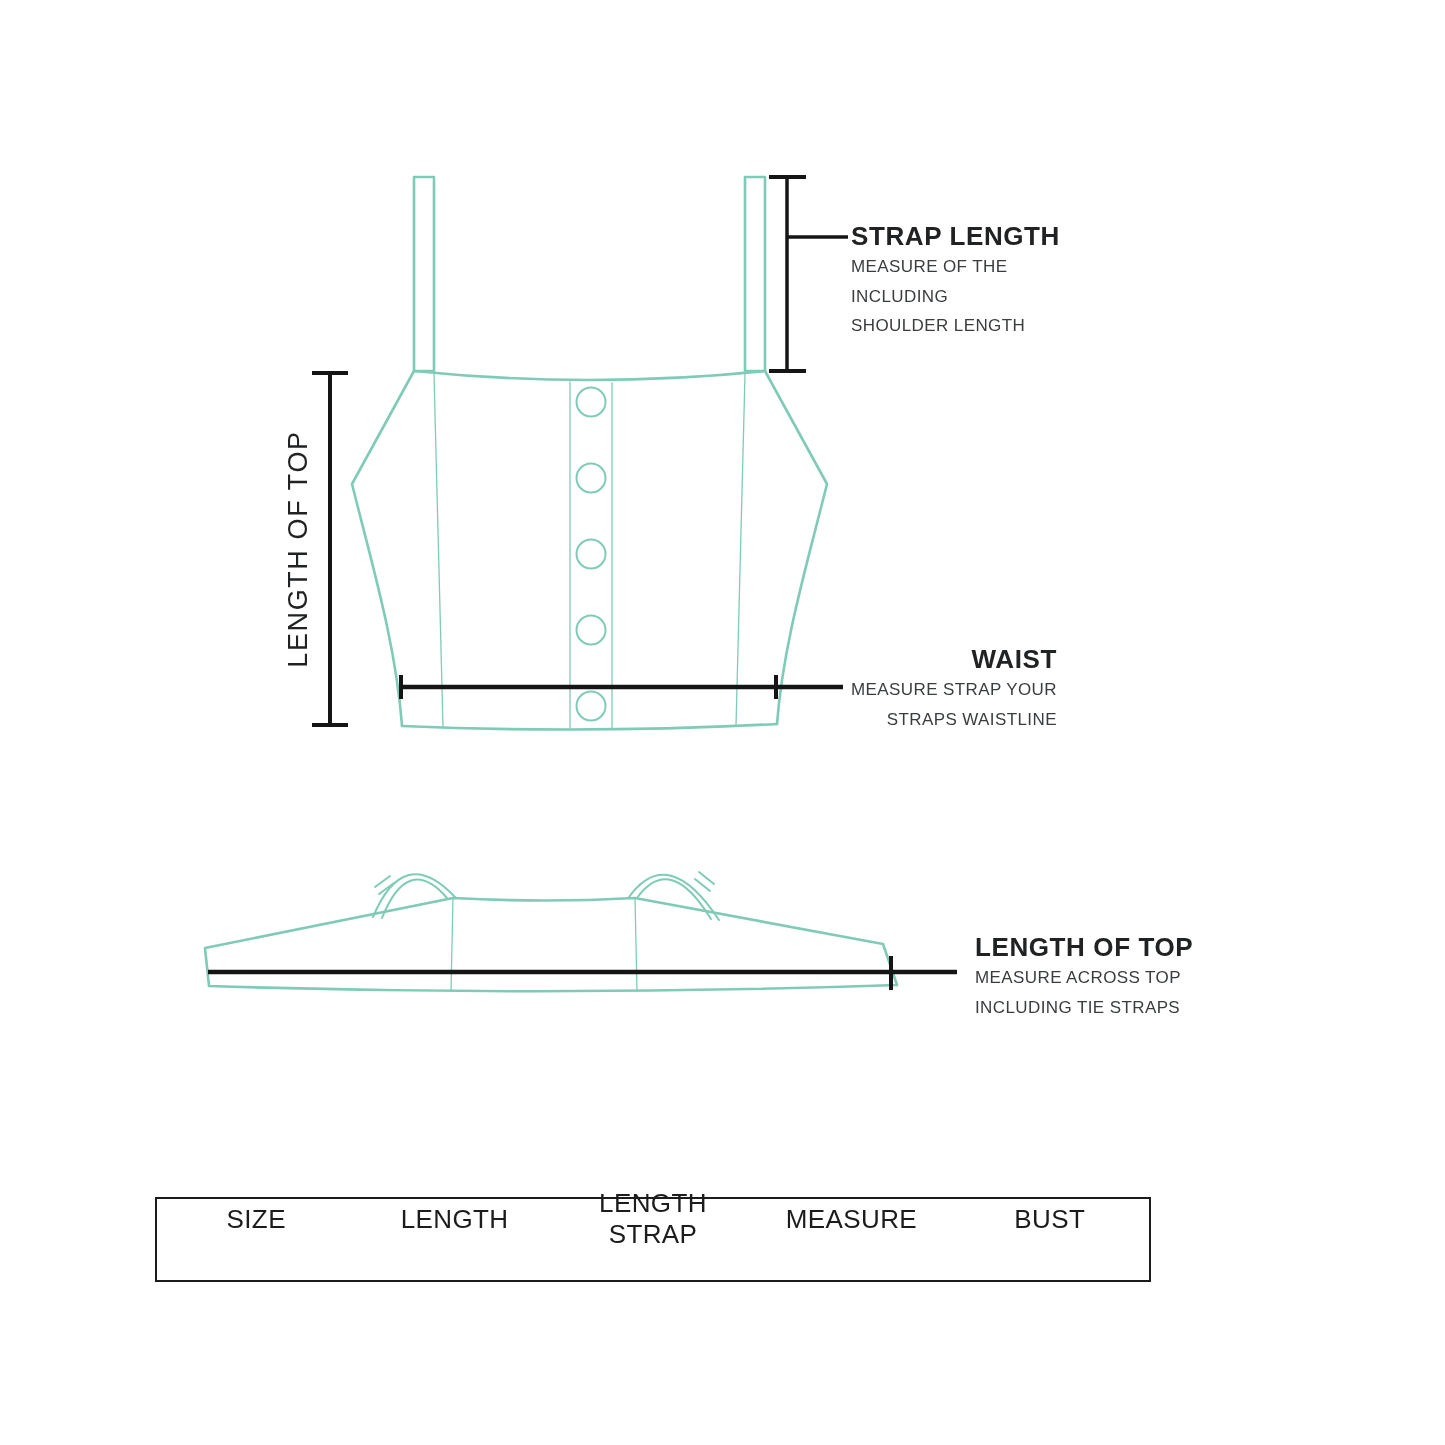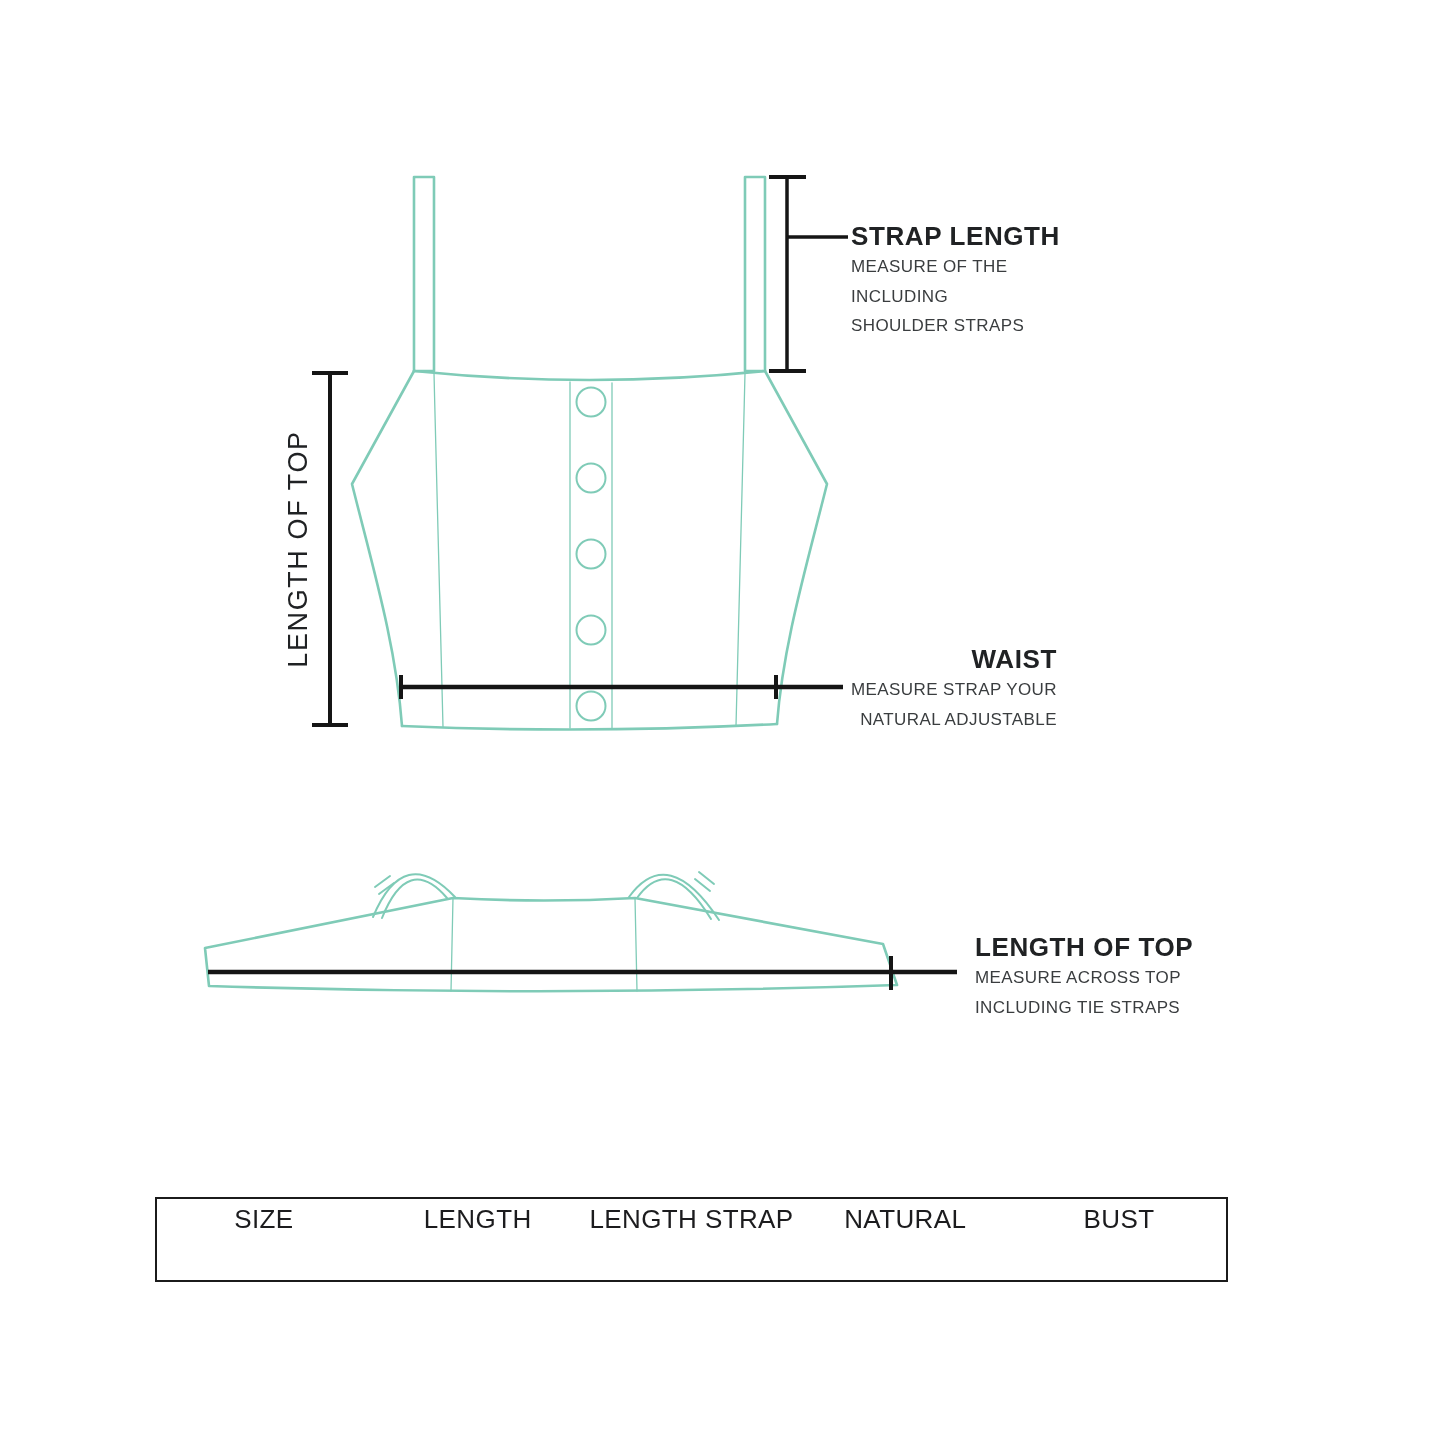--- a/index.html
+++ b/index.html
@@ -31,21 +31,21 @@
   }
   .ann .desc{font-size:17px;font-weight:400;letter-spacing:.4px;line-height:29.5px;white-space:nowrap;}
 
   .rot-label{
     position:absolute;left:298px;top:549px;transform:translate(-50%,-50%) rotate(-90deg);
     font-size:27px;font-weight:500;letter-spacing:1.6px;color:var(--heading-text);white-space:nowrap;
   }
   .clip-box{overflow:hidden;width:263px;}
 
   .size-table{
-    position:absolute;left:155px;top:1197px;width:1073px;height:85px;
+    position:absolute;left:155px;top:1197px;width:996px;height:85px;
     border:2.6px solid var(--table-border);box-sizing:border-box;
     display:flex;flex-direction:column;background:#fff;gap:36px;
   }
   .size-table .row{display:flex;align-items:center;}
   .size-table .row.head{height:40px;background:#fff;}
   .size-table .row.data{flex:1;background:var(--table-row-bg);}
   .size-table .cell{
     flex:1;text-align:center;font-size:26px;letter-spacing:.4px;color:var(--table-text);
   }
 </style>
@@ -117,40 +117,40 @@
       </g>
     </g>
   </svg>
 
   <div class="rot-label">LENGTH OF TOP</div>
 
   <div class="ann" style="left:851px;top:220px;">
     <div class="ttl">STRAP LENGTH</div>
     <div class="desc">MEASURE OF THE</div>
     <div class="desc">INCLUDING</div>
-    <div class="desc">SHOULDER STRAPS</div>
+    <div class="desc">SHOULDER LENGTH</div>
   </div>
 
   <div class="ann" style="left:851px;top:643px;text-align:right;">
     <div class="ttl">WAIST</div>
     <div class="desc">MEASURE STRAP YOUR</div>
-    <div class="desc">NATURAL ADJUSTABLE</div>
+    <div class="desc">STRAPS WAISTLINE</div>
   </div>
 
   <div class="ann" style="left:975px;top:931px;">
     <div class="ttl">LENGTH OF TOP</div>
     <div class="clip-box">
       <div class="desc">MEASURE ACROSS TOP</div>
       <div class="desc">INCLUDING TIE STRAPS</div>
     </div>
   </div>
 
   <div class="size-table">
     <div class="row head">
       <div class="cell">SIZE</div>
       <div class="cell">LENGTH</div>
       <div class="cell">LENGTH STRAP</div>
-      <div class="cell">NATURAL</div>
+      <div class="cell">MEASURE</div>
       <div class="cell">BUST</div>
     </div>
   </div>
 
 </div>
 
 </body></html>

